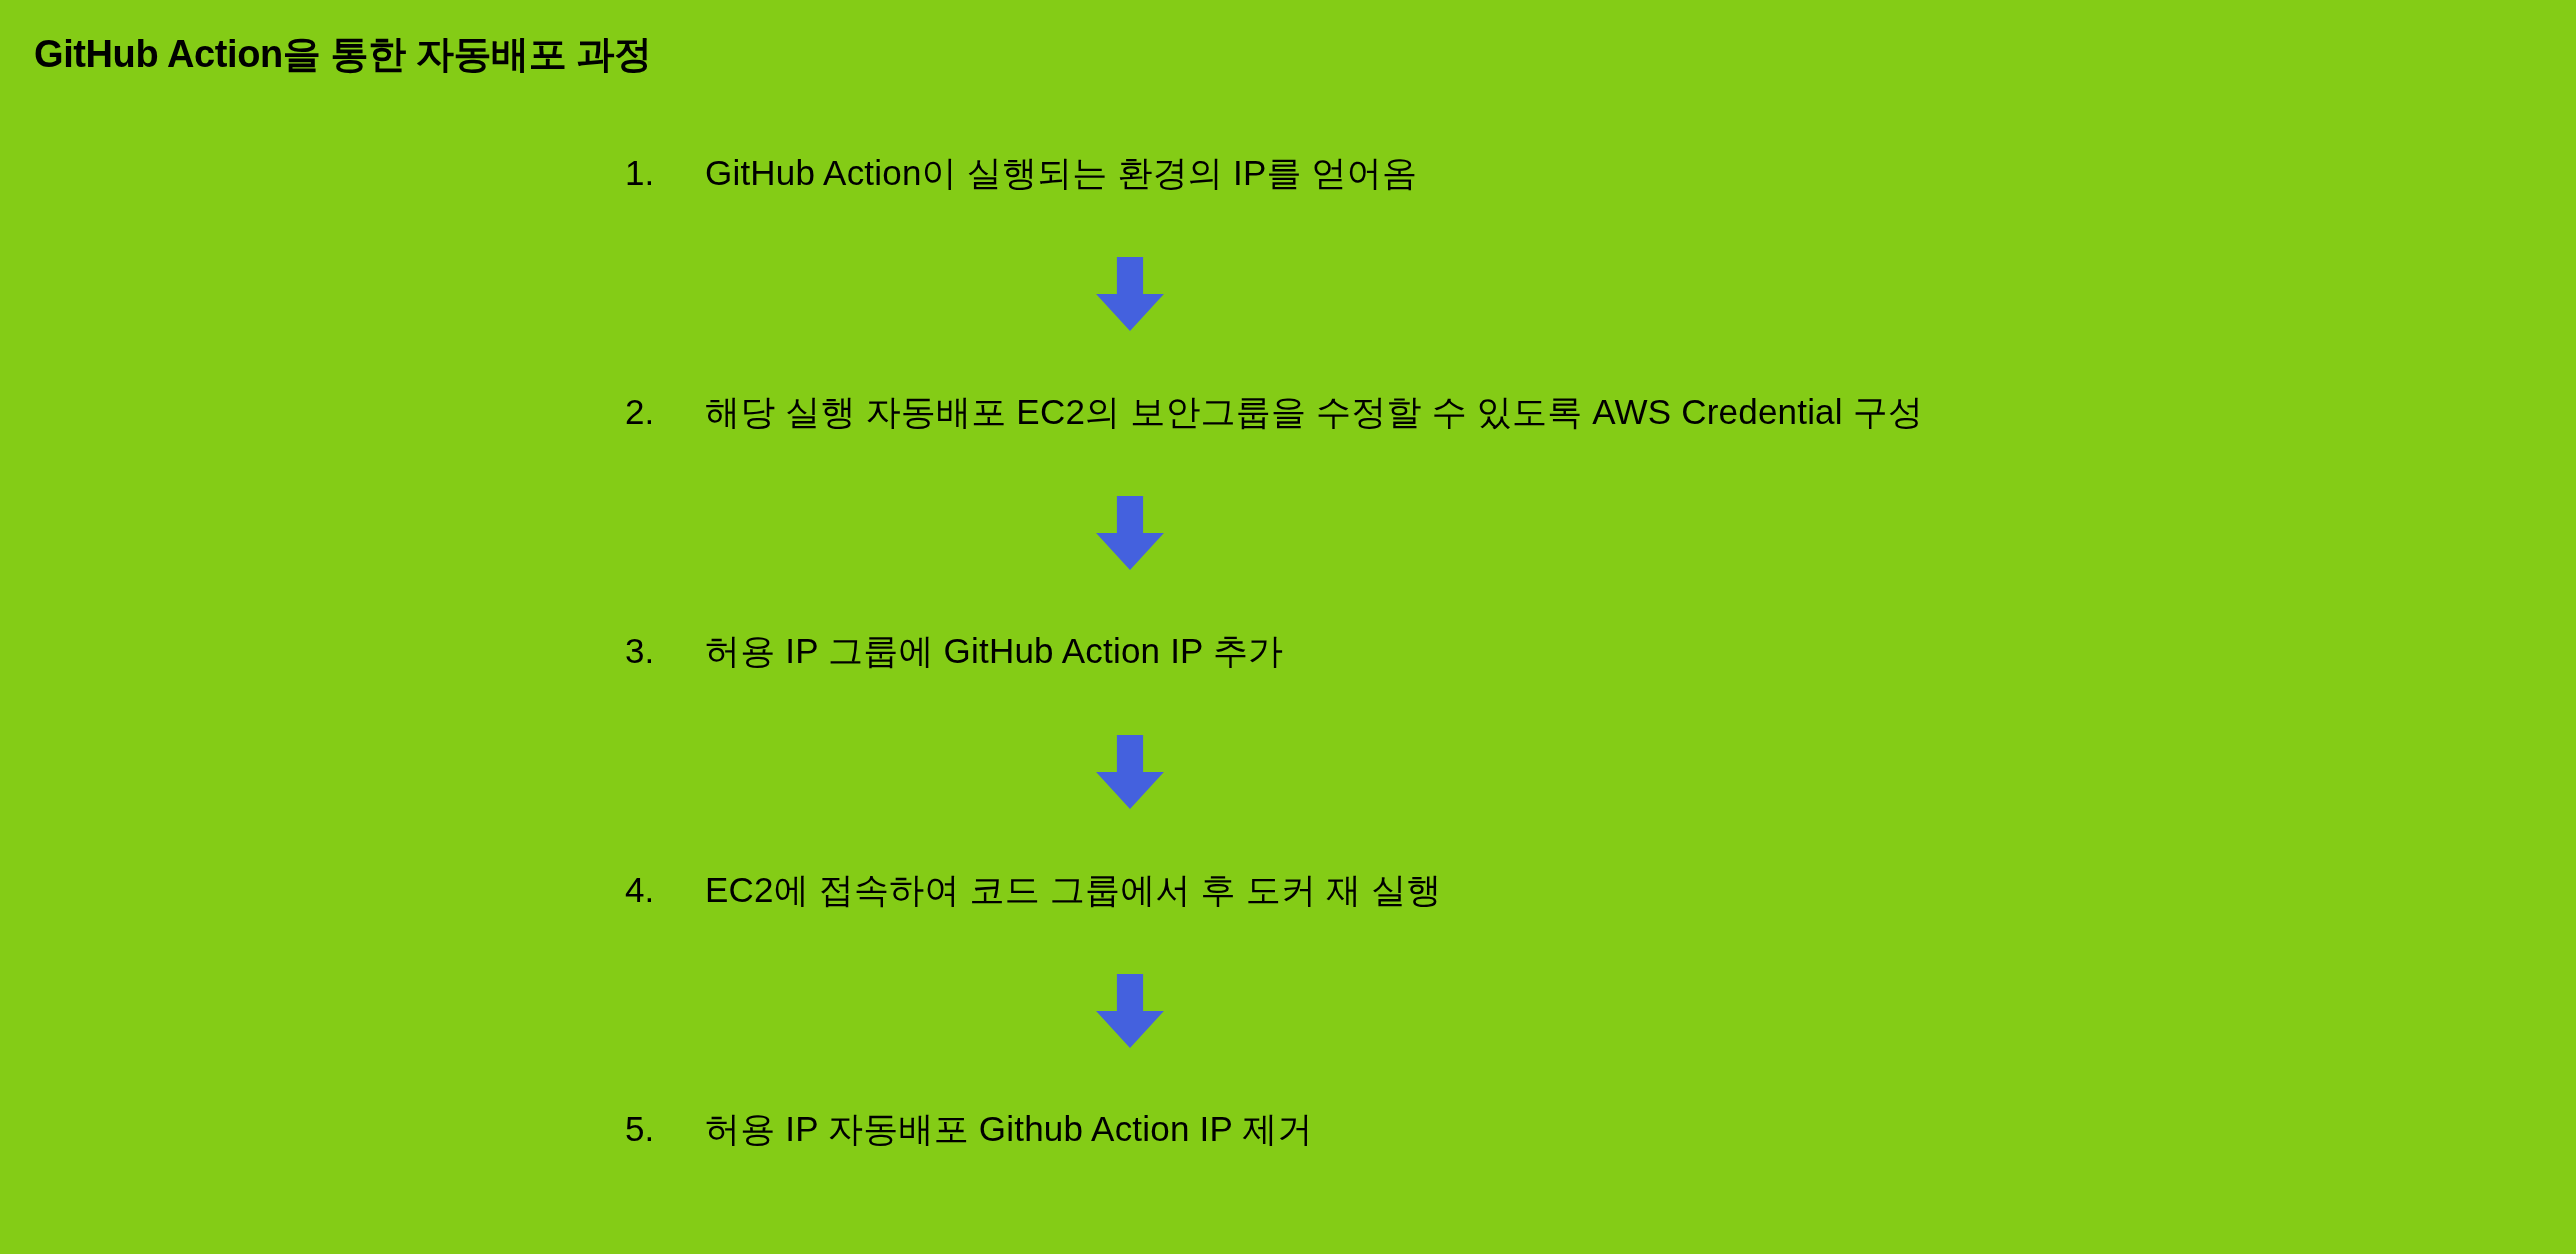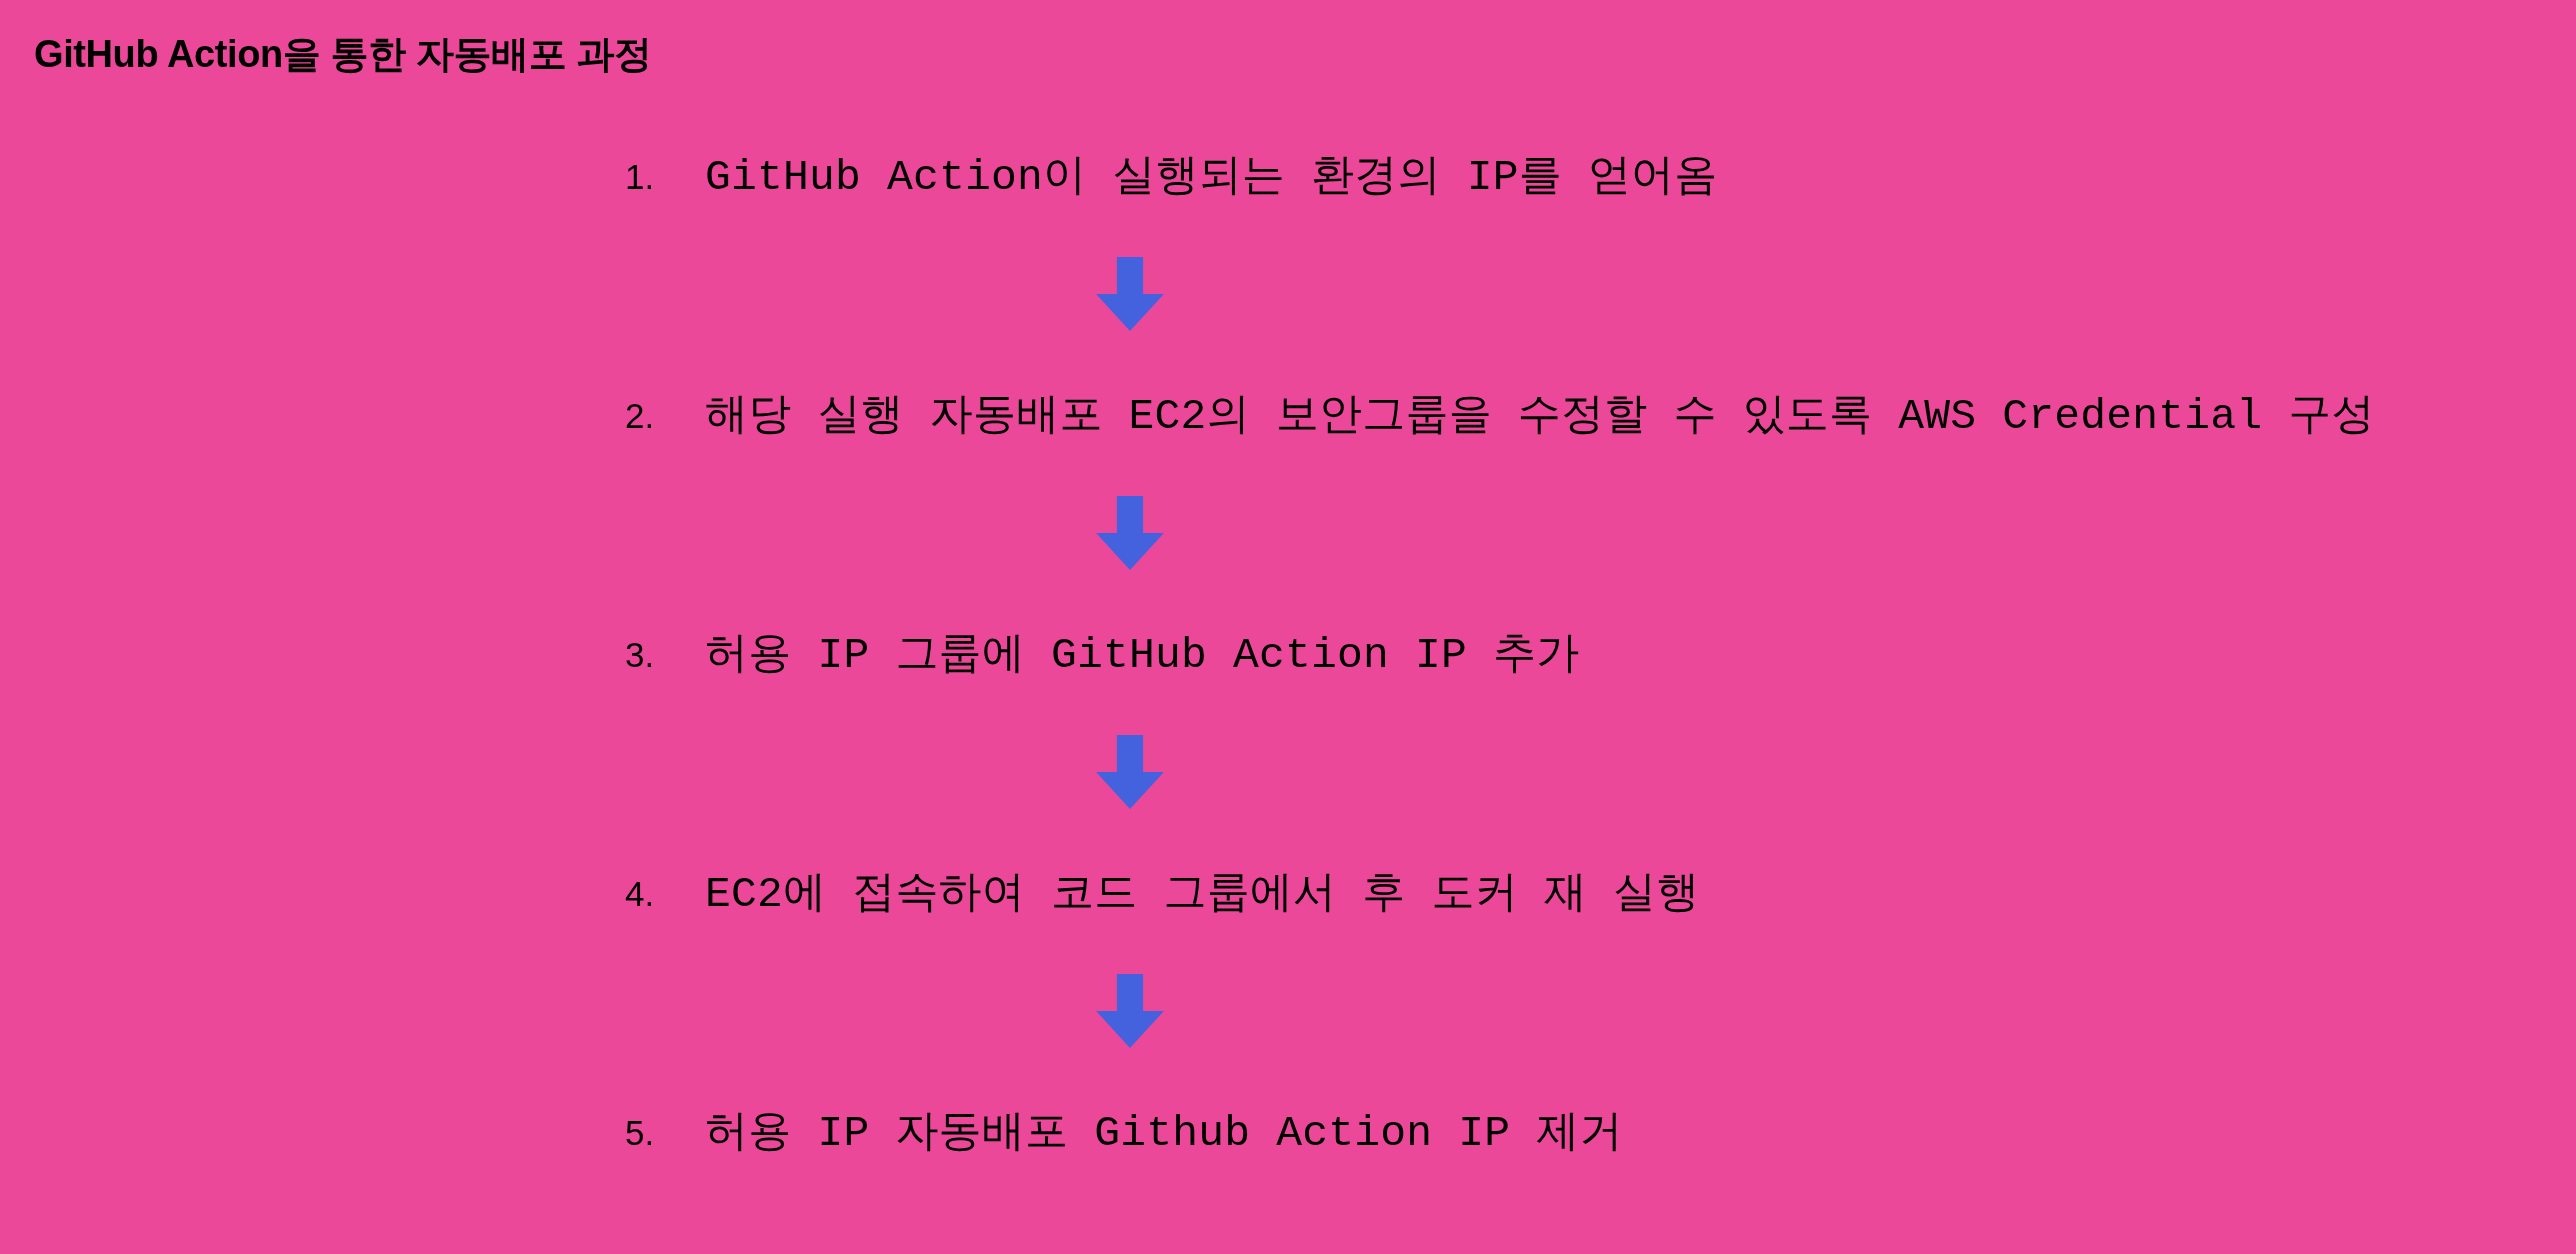--- a/index.html
+++ b/index.html
@@ -12,21 +12,21 @@
   body {
     font-family: "Liberation Sans", "DejaVu Sans", sans-serif;
     color: #000000;
     -webkit-font-smoothing: antialiased;
   }
 
   .slide {
     position: relative;
     width: 2576px;
     height: 1254px;
-    background: #ec4899;
+    background: #84cc16;
     overflow: hidden;
   }
 
   
   .slide-title {
     position: absolute;
     left: 34px;
     top: 32px;
     font-size: 38px;
     font-weight: bold;
@@ -61,26 +61,25 @@
   .step-num {
     font-size: 35px;
     font-weight: normal;
     line-height: 1.25;
     color: #000000;
     min-width: 80px;
     display: inline-block;
   }
 
   .step-text {
-    font-size: 43px;
+    font-size: 35px;
     font-weight: normal;
     line-height: 1.25;
     color: #000000;
     letter-spacing: 0.2px;
-    font-family: Liberation Mono, monospace;
   }
 
   
   .arrow-row {
     position: relative;
     height: 165px;
   }
 
   .arrow {
     position: absolute;

